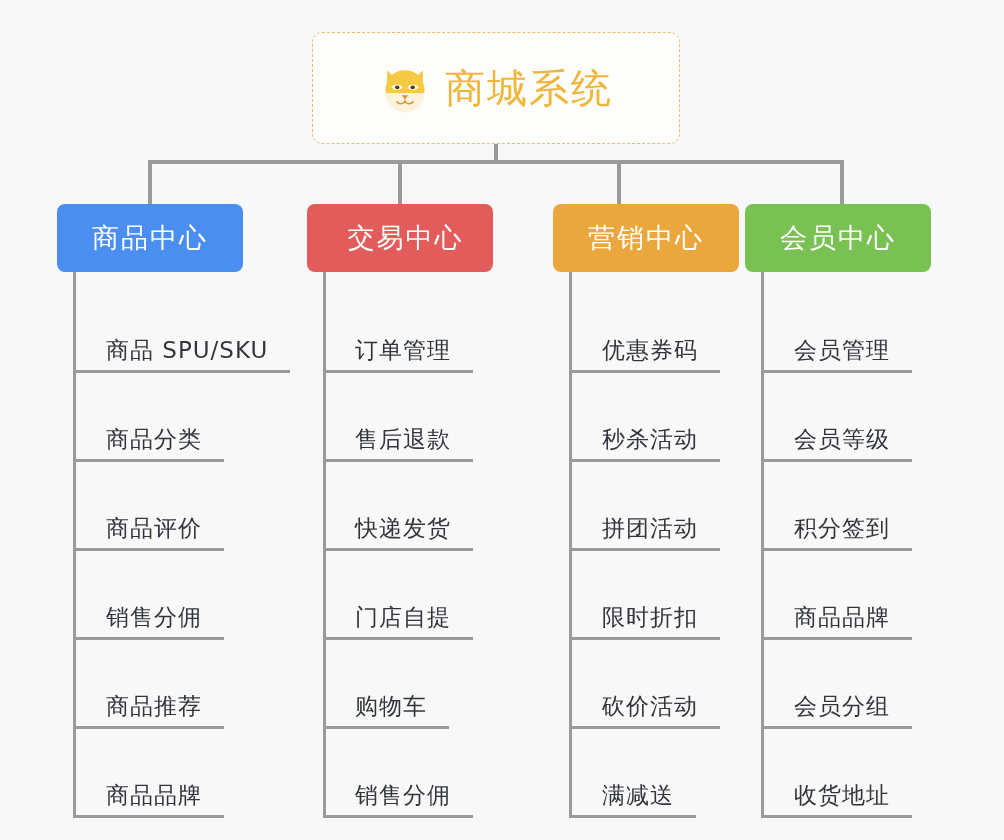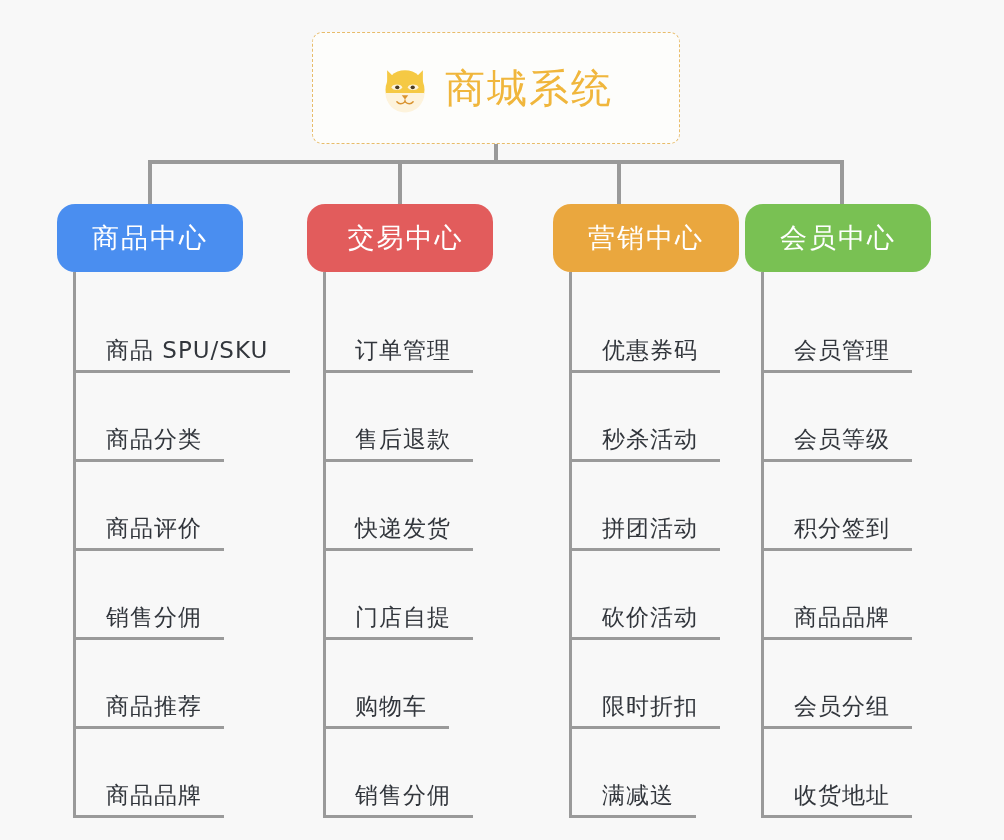--- a/index.html
+++ b/index.html
@@ -66,21 +66,21 @@
     top: 204px;
     width: 190px;
   }
   .col-1 { left: 57px; }
   .col-2 { left: 307px; }
   .col-3 { left: 553px; }
   .col-4 { left: 745px; }
 
   .cat-box {
     height: 68px;
-    border-radius: 18px;
+    border-radius: 8px;
     display: flex;
     align-items: center;
     justify-content: center;
     color: #ffffff;
     font-size: 27px;
     letter-spacing: 2px;
     box-sizing: border-box;
   }
   .cat-box.w-narrow { width: 186px; }
 
@@ -206,24 +206,24 @@
       <div class="leaf-item">
           <span class="leaf-label" style="border-bottom-color: rgb(154, 154, 154);">优惠券码</span>
         </div>
       <div class="leaf-item">
           <span class="leaf-label" style="border-bottom-color: rgb(154, 154, 154);">秒杀活动</span>
         </div>
       <div class="leaf-item">
           <span class="leaf-label" style="border-bottom-color: rgb(154, 154, 154);">拼团活动</span>
         </div>
       <div class="leaf-item">
+          <span class="leaf-label" style="border-bottom-color: rgb(154, 154, 154);">限时折扣</span>
+        </div>
+      <div class="leaf-item">
           <span class="leaf-label" style="border-bottom-color: rgb(154, 154, 154);">砍价活动</span>
-        </div>
-      <div class="leaf-item">
-          <span class="leaf-label" style="border-bottom-color: rgb(154, 154, 154);">限时折扣</span>
         </div>
       <div class="leaf-item">
           <span class="leaf-label" style="border-bottom-color: rgb(154, 154, 154);">满减送</span>
         </div>
     </div>
   </div>
 
   <div class="column col-4">
     <div class="cat-box w-narrow" style="background: rgb(121, 193, 83);">
       <span>会员中心</span>

